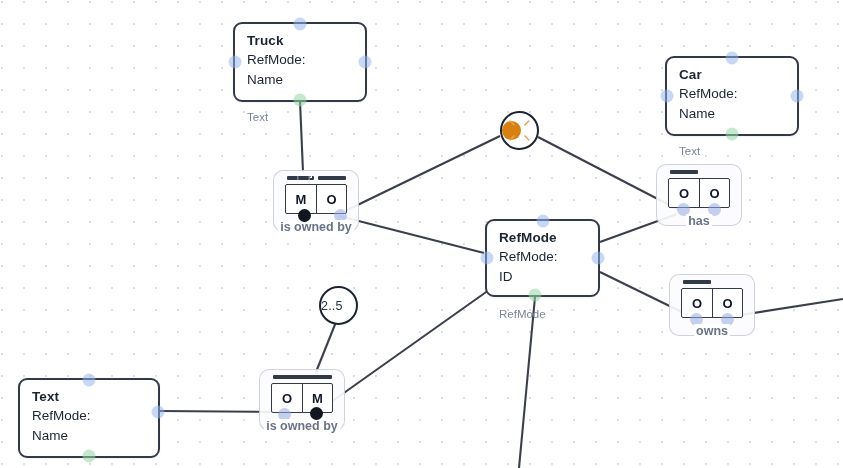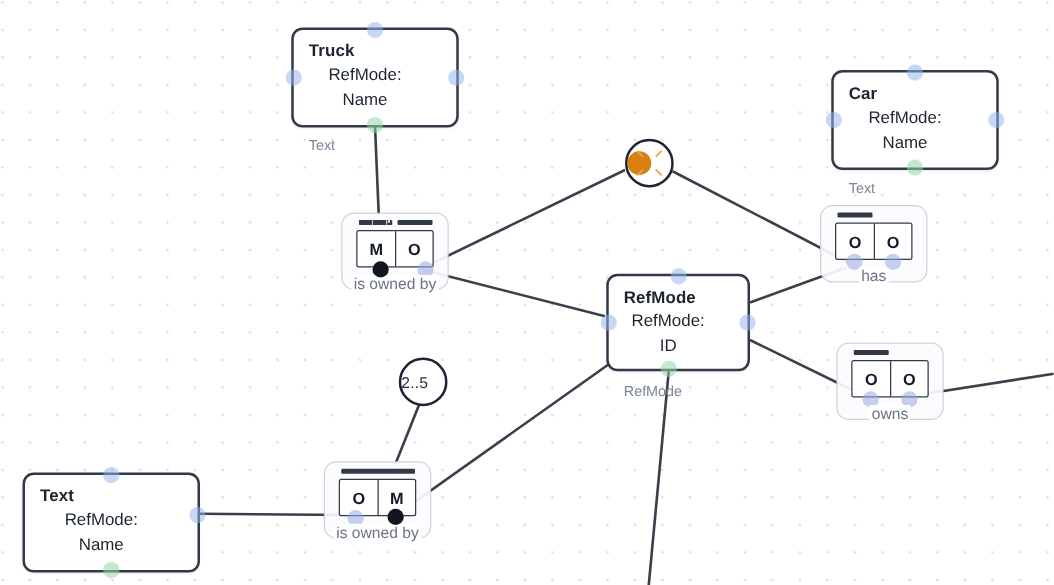--- a/index.html
+++ b/index.html
@@ -54,21 +54,20 @@
     font-size: 13.5px;
     font-weight: bold;
     color: #1b2430;
     line-height: 1.35;
     letter-spacing: 0.1px;
   }
   .entity .e-ref {
     font-size: 13.5px;
     color: #1b2430;
     line-height: 1.45;
-    text-align: center;
   }
   .entity .e-type {
     font-size: 11.5px;
     color: #7b8596;
     line-height: 1.5;
     margin-top: 20px;
   }
 
   
   .port {
@@ -161,20 +160,21 @@
     position: absolute;
     top: 36px;
     left: 50%;
     transform: translateX(-50%);
     white-space: nowrap;
     font-size: 12.5px;
     color: #6a7485;
     background: #ffffff;
     padding: 0 2px;
     z-index: 3;
+    font-weight: bold;
   }
 
   
   .badge-circle {
     position: absolute;
     border-radius: 50%;
     background: #ffffff;
     border: 2px solid #1b2430;
     box-sizing: border-box;
     display: flex;

